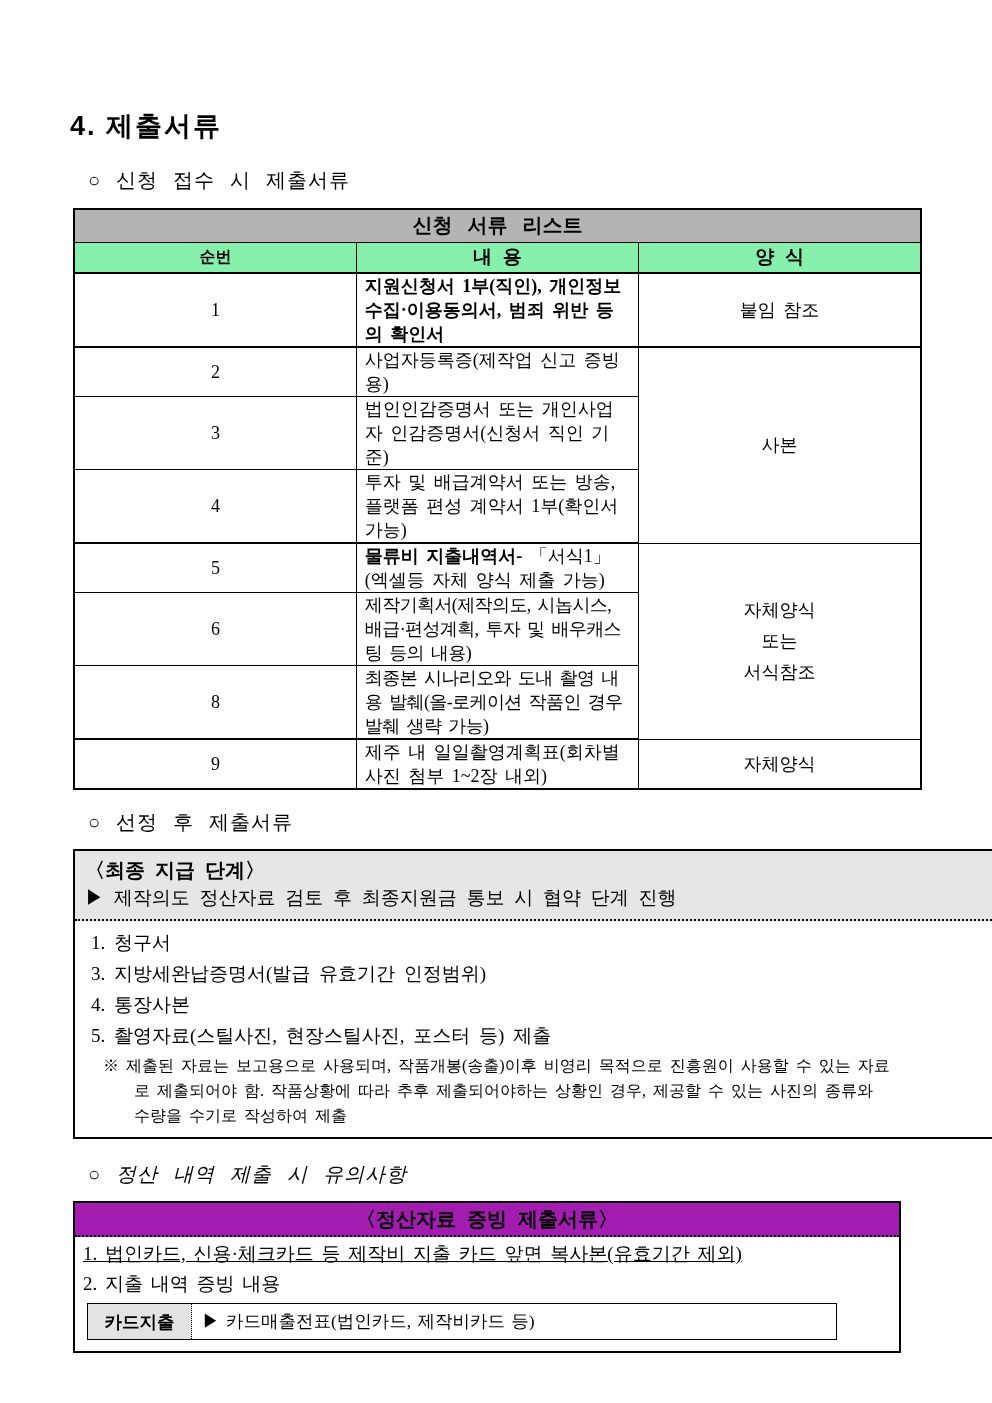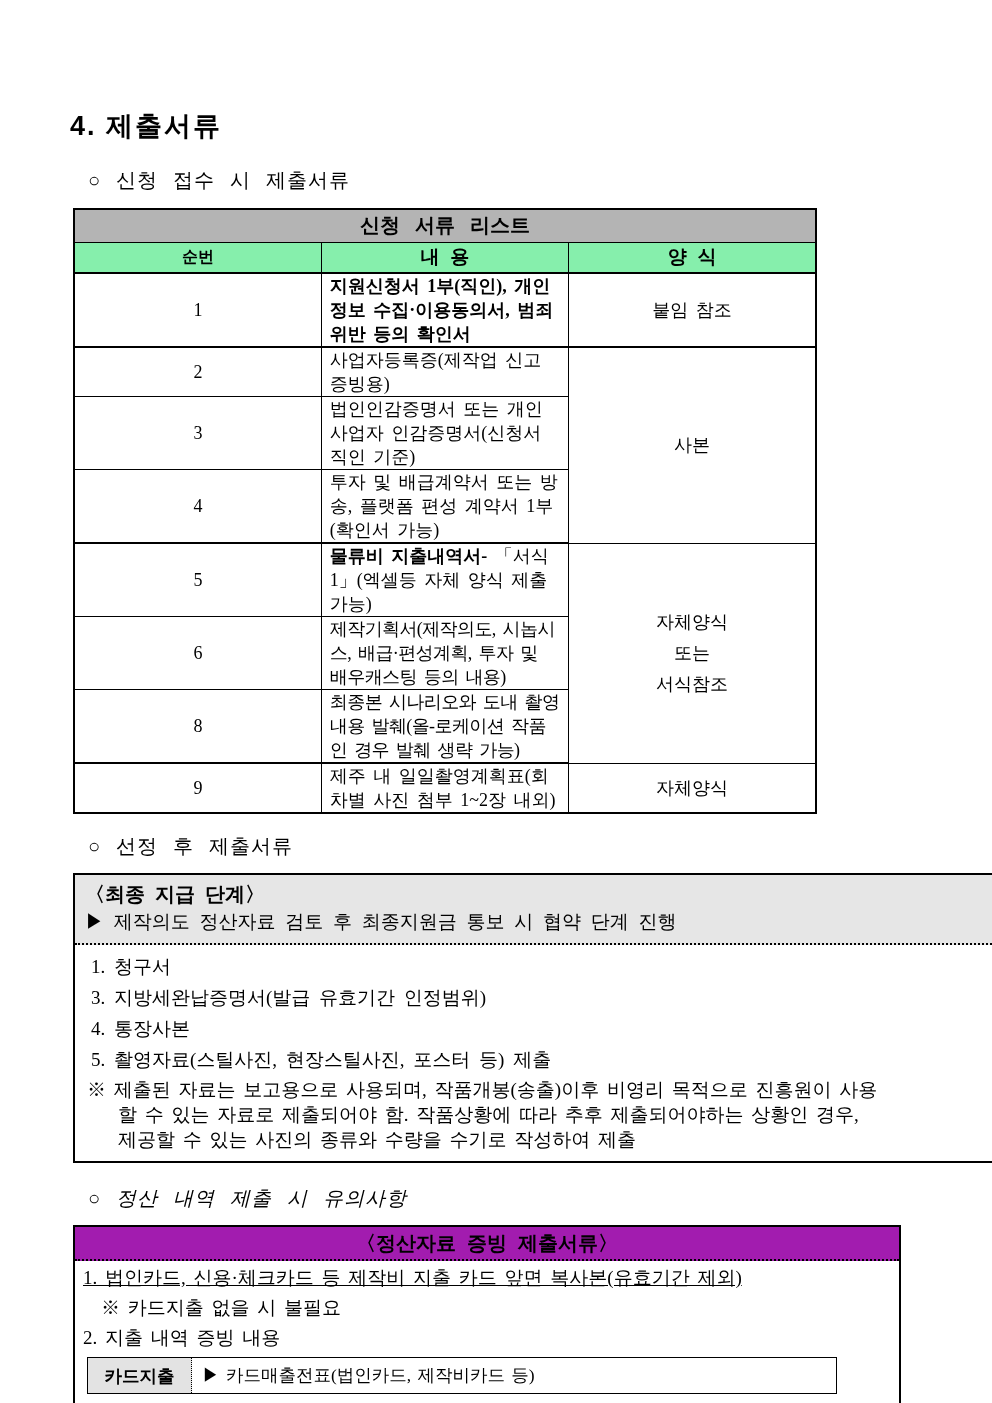--- a/index.html
+++ b/index.html
@@ -16,21 +16,21 @@
   .sec-h {
     margin-left:88px; font-size:20px; line-height:25px;
     word-spacing:9px; letter-spacing:1px;
   }
   .sec-h1 { margin-top:26px; }
   .sec-h2 { margin-top:20px; }
   .sec-h3 { margin-top:23px;font-style:italic; }
 
   
   table.doc-table {
-    margin:15px 0 0 73px; width:744px; border-collapse:collapse;
+    margin:15px 0 0 73px; width:849px; border-collapse:collapse;
     border:2px solid #000; table-layout:fixed;
   }
   table.doc-table td {
     border:1px solid #000; font-size:18px; height:32px;
     padding:0 8px; word-spacing:3px; vertical-align:middle;
   }
   tr.t-title td {
     background:#b4b4b4; text-align:center; font-weight:bold;
     font-size:20px; word-spacing:10px; height:33px; padding:0;
   }
@@ -50,21 +50,21 @@
   
   .box2 { margin:14px 0 0 73px; width:964px; border:2px solid #000; }
   .box2-head {
     background:#e6e6e6; border-bottom:2px dotted #000;
     padding:5px 10px 7px 10px; font-size:19px; line-height:28px; word-spacing:5px;
   }
   .box2-head .b2-title { font-weight:bold; font-size:20px; }
   .box2-body { padding:6px 12px 9px 12px; }
   .box2-body .item { font-size:19px; line-height:31px; word-spacing:4px; padding-left:4px; }
   .note {
-    font-size:19px; line-height:25px; 
+    font-size:16px; line-height:25px; margin-left:16px;
     padding-left:31px; text-indent:-31px; word-spacing:3px;
     word-break:break-all; width:792px; margin-top:2px;
   }
 
   
   .box3 { margin:14px 0 0 73px; width:828px; border:2px solid #000; }
   .box3-head {
     background:#a21caf; border-bottom:2px dotted #000; text-align:center;
     font-weight:bold; font-size:20px; height:34px; line-height:33px; word-spacing:6px;
   }
@@ -162,21 +162,20 @@
       <div class="note">※ 제출된 자료는 보고용으로 사용되며, 작품개봉(송출)이후 비영리 목적으로 진흥원이 사용할 수 있는 자료로 제출되어야 함. 작품상황에 따라 추후 제출되어야하는 상황인 경우, 제공할 수 있는 사진의 종류와 수량을 수기로 작성하여 제출</div>
     </div>
   </div>
 
   <div class="sec-h sec-h3">○ 정산 내역 제출 시 유의사항</div>
 
   <div class="box3">
     <div class="box3-head">〈정산자료 증빙 제출서류〉</div>
     <div class="box3-body">
       <div class="b3-item b3-hang">1. 법인카드, 신용·체크카드 등 제작비 지출 카드 앞면 복사본(유효기간 제외)</div>
-      <div class="b3-subnote">※ 카드지출 없을 시 불필요</div>
       <div class="b3-item">2. 지출 내역 증빙 내용</div>
 
       <table class="pay-table">
         <tbody>
             <tr class="pt-row1">
           <td class="pt-label">카드지출</td>
           <td class="pt-content">
             <div class="pt-line">▶ 카드매출전표(법인카드, 제작비카드 등)</div>
 
           </td>

